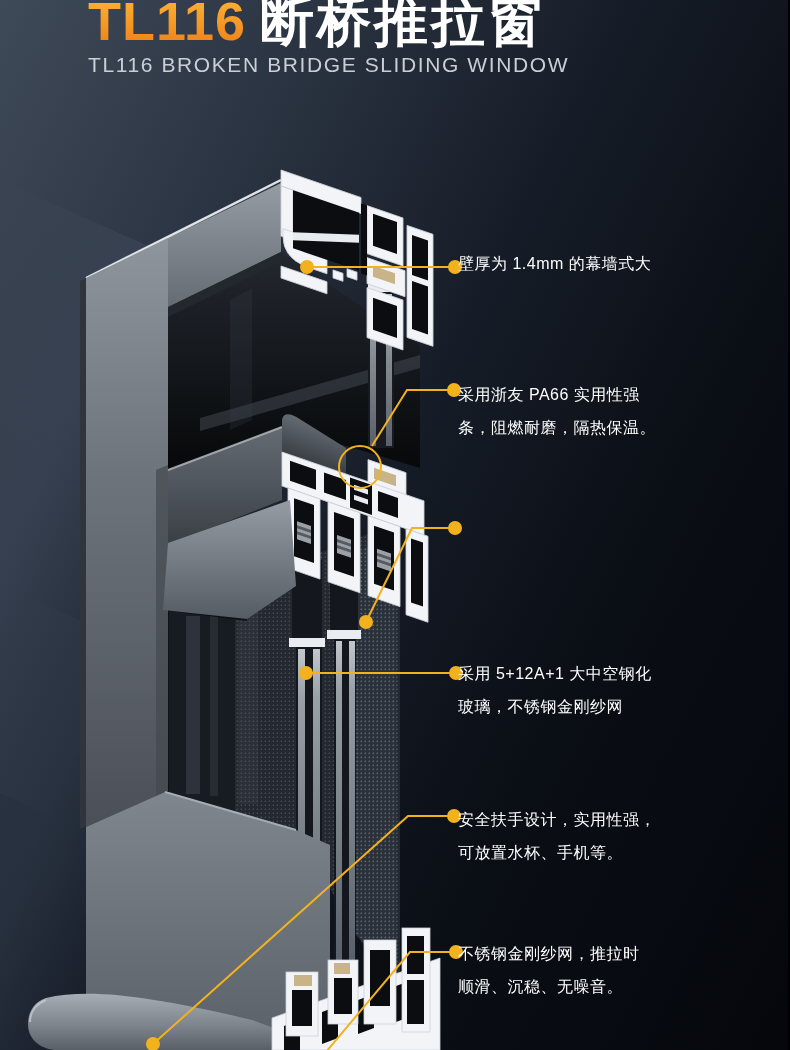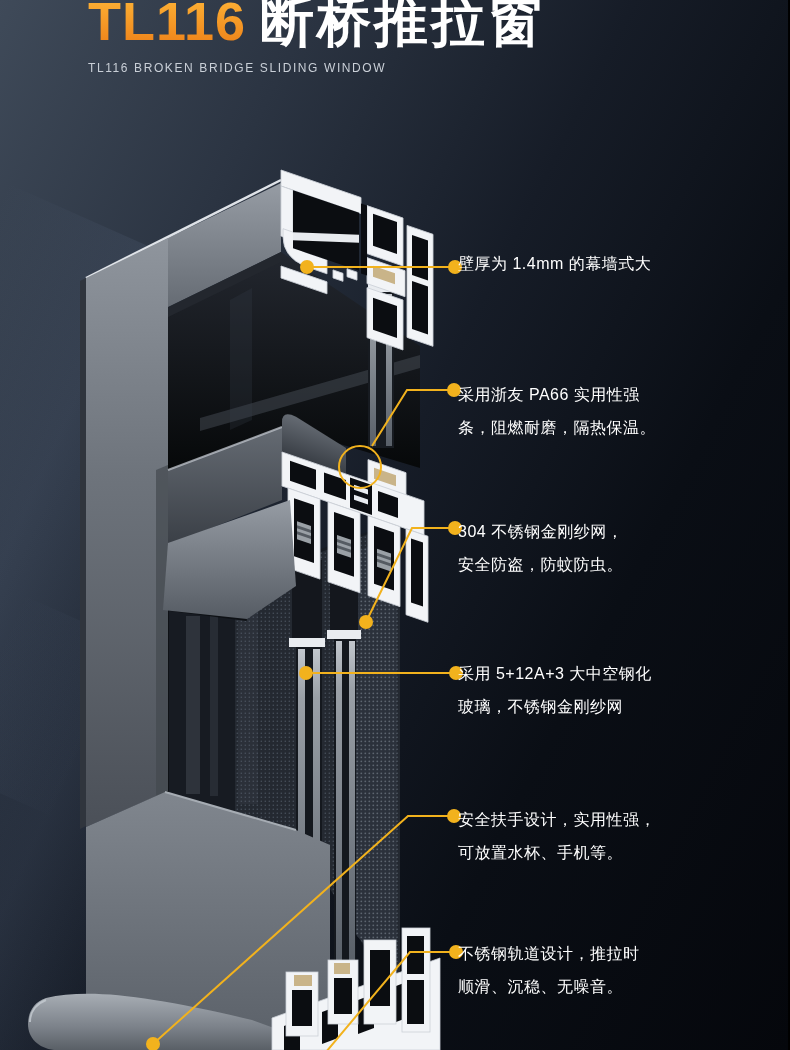--- a/index.html
+++ b/index.html
@@ -14,22 +14,22 @@
   .streak.s2{left:-80px;top:620px;width:220px;height:460px;transform:rotate(24deg);
     background:linear-gradient(90deg,rgba(120,140,175,0) 0%,rgba(120,140,175,.08) 50%,rgba(120,140,175,0) 100%);}
   .hdr{position:absolute;left:88px;top:-14px;white-space:nowrap;}
   .hdr .line1{display:flex;align-items:baseline;gap:14px;}
   .model{font-size:54px;font-weight:800;letter-spacing:1px;color:#f28a1d;}
   @supports ((-webkit-background-clip:text) or (background-clip:text)){
     .model{background:linear-gradient(180deg,var(--model-top,#ffb93a),var(--model-bottom,#ec7c15));
       -webkit-background-clip:text;background-clip:text;color:transparent;}
   }
   .title-cn{font-size:54px;font-weight:800;letter-spacing:3px;color:var(--title-color,#fff);}
-  .subtitle{position:absolute;left:88px;top:53px;font-size:12px;letter-spacing:1.6px;
-    color:var(--subtitle-color,#c9cfd7);font-weight:500;margin-top:8px;}
+  .subtitle{position:absolute;left:88px;top:53px;font-size:21px;letter-spacing:1.6px;
+    color:var(--subtitle-color,#c9cfd7);font-weight:500;}
   .render,.annot{position:absolute;left:0;top:0;width:790px;height:1050px;}
   .annot{pointer-events:none;}
   .co-line{stroke:var(--accent,#f2b21d);stroke-width:2;fill:none;}
   .co-dot{fill:var(--accent,#f2b21d);}
   .co-ring{stroke:var(--accent,#f2b21d);stroke-width:2;fill:none;}
   .callout-text{position:absolute;left:458px;width:268px;font-size:16px;line-height:33px;
     color:var(--body-color,#fff);letter-spacing:.5px;font-weight:500;}
   .ct1{top:247px}.ct2{top:378px}.ct3{top:515px}.ct4{top:657px}.ct5{top:803px}.ct6{top:937px}
 </style>
 </head>
@@ -276,29 +276,25 @@
   </header>
   <div class="subtitle">TL116 BROKEN BRIDGE SLIDING WINDOW</div>
 
   <div class="callout-text ct1">
     <div>壁厚为 1.4mm 的幕墙式大</div>
   </div>
   <div class="callout-text ct2">
     <div>采用浙友 PA66 实用性强</div>
     <div>条，阻燃耐磨，隔热保温。</div>
   </div>
-  <div class="callout-text ct3">
-    <div>304 不锈钢金刚纱网，</div>
-    <div>安全防盗，防蚊防虫。</div>
-  </div>
   <div class="callout-text ct4">
-    <div>采用 5+12A+3 大中空钢化</div>
+    <div>采用 5+12A+1 大中空钢化</div>
     <div>玻璃，不锈钢金刚纱网</div>
   </div>
   <div class="callout-text ct5">
     <div>安全扶手设计，实用性强，</div>
     <div>可放置水杯、手机等。</div>
   </div>
   <div class="callout-text ct6">
-    <div>不锈钢轨道设计，推拉时</div>
+    <div>不锈钢金刚纱网，推拉时</div>
     <div>顺滑、沉稳、无噪音。</div>
   </div>
 </div>
 
 </body></html>

